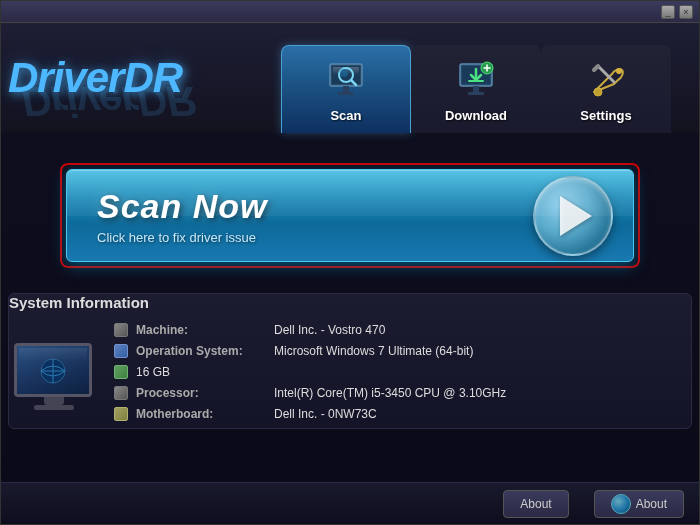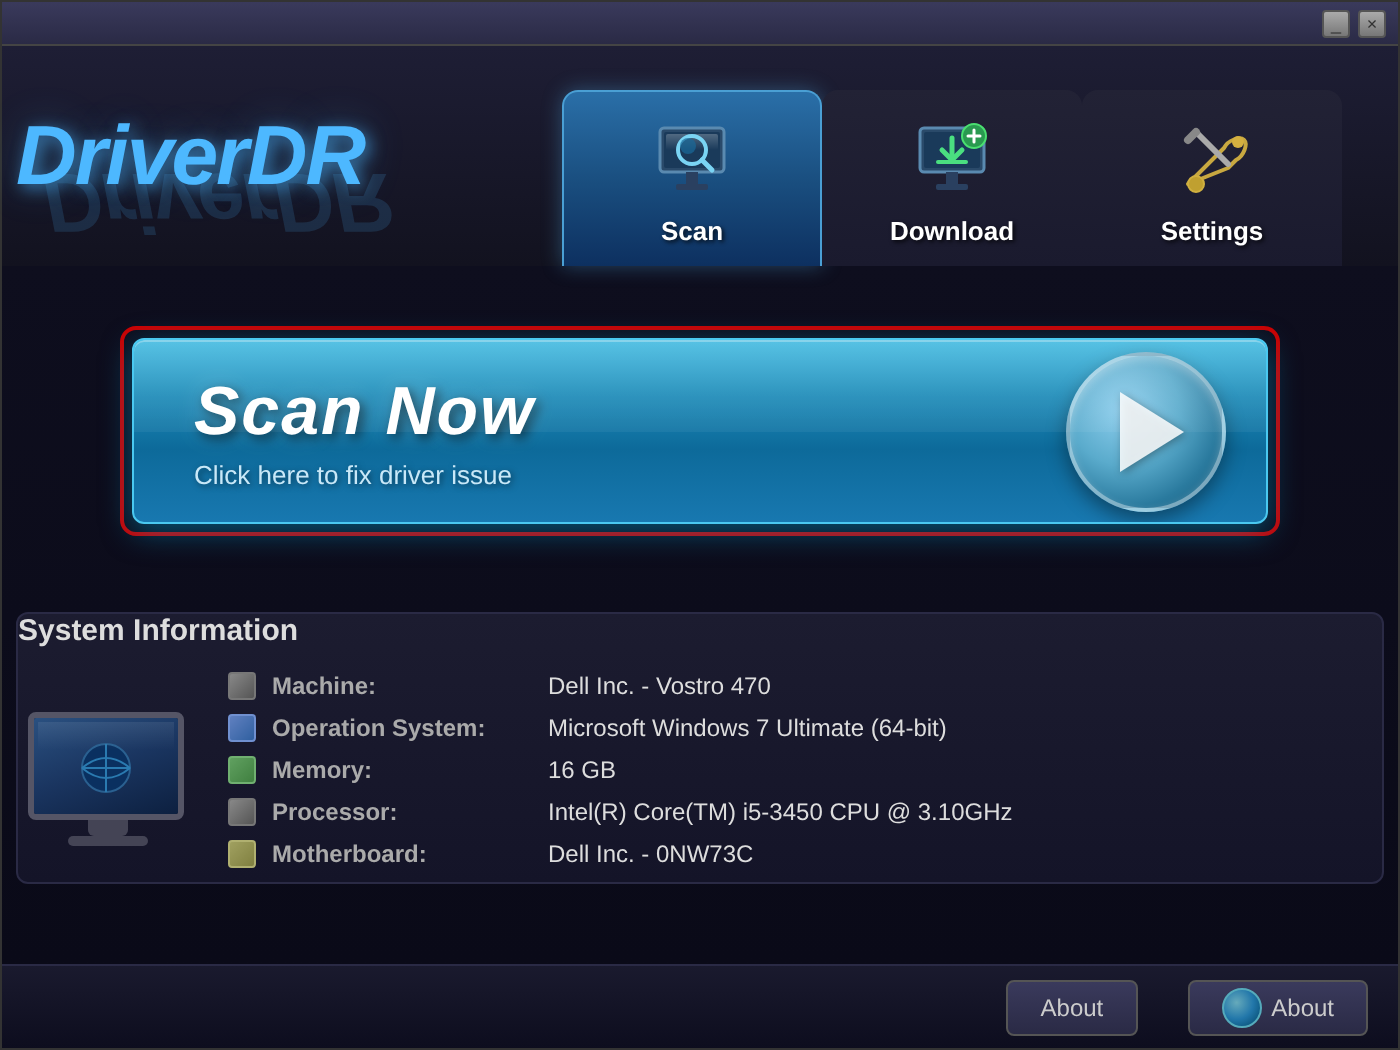--- a/index.html
+++ b/index.html
@@ -163,21 +163,21 @@
     }
 
     
     .main-content {
       flex: 1;
       background: linear-gradient(180deg, #0e0e1e 0%, #0a0a18 100%);
       display: flex;
       flex-direction: column;
       align-items: center;
       padding: 30px 40px 20px;
-      gap: 38px;
+      gap: 25px;
     }
 
     
     .scan-now-container {
       width: 580px;
       height: 105px;
       border: 2px solid #cc0000;
       border-radius: 8px;
       padding: 4px;
       display: flex;
@@ -541,21 +541,20 @@
             <span class="info-label">Machine:</span>
             <span class="info-value">Dell Inc. - Vostro 470</span>
           </div>
           <div class="info-row">
             <div class="info-icon icon-os"></div>
             <span class="info-label">Operation System:</span>
             <span class="info-value">Microsoft Windows 7 Ultimate  (64-bit)</span>
           </div>
           <div class="info-row">
             <div class="info-icon icon-memory"></div>
-            <span class="info-label">Memory:</span>
             <span class="info-value">16 GB</span>
           </div>
           <div class="info-row">
             <div class="info-icon icon-cpu"></div>
             <span class="info-label">Processor:</span>
             <span class="info-value">Intel(R) Core(TM) i5-3450 CPU @ 3.10GHz</span>
           </div>
           <div class="info-row">
             <div class="info-icon icon-mobo"></div>
             <span class="info-label">Motherboard:</span>

